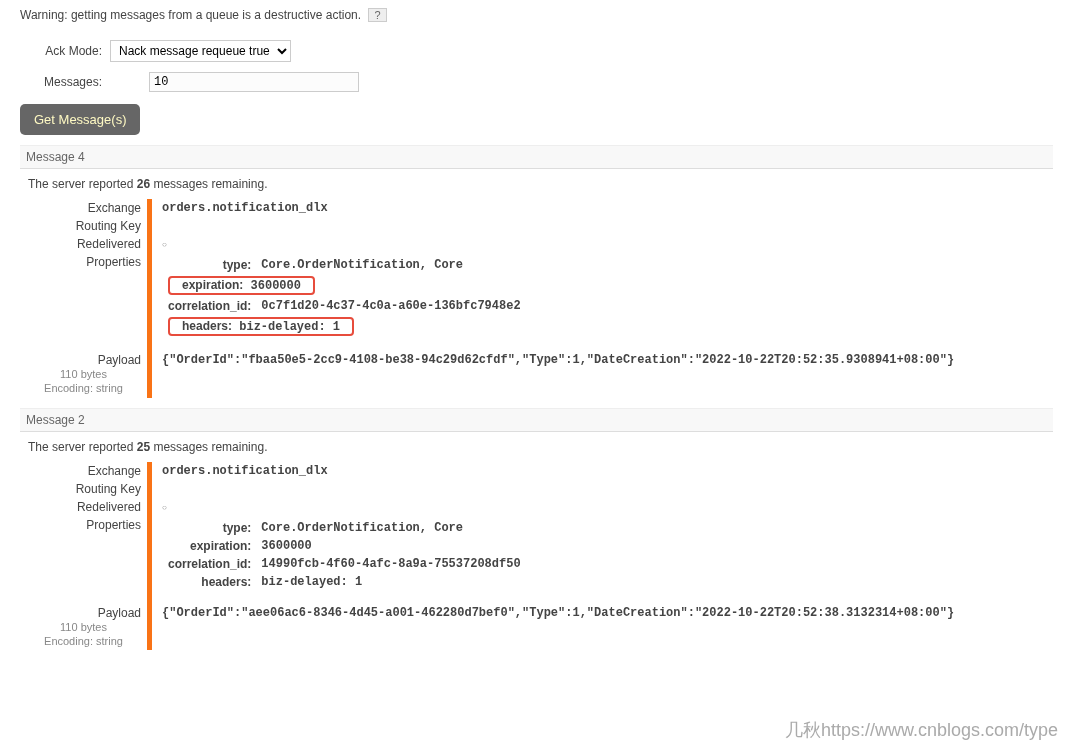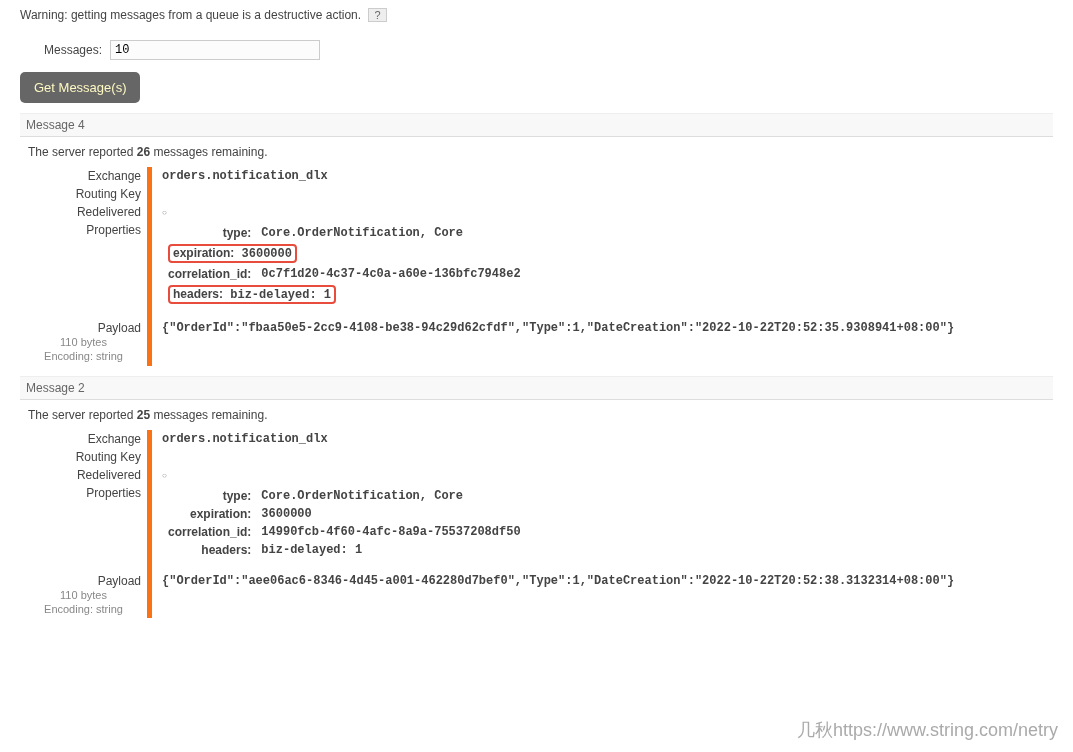--- a/index.html
+++ b/index.html
@@ -42,20 +42,21 @@
     border: 1px solid #ccc;
     background: #fff;
   }
   input[type="text"] {
     font-family: "Courier New", monospace;
     font-size: 12px;
     padding: 2px 4px;
     border: 1px solid #ccc;
     width: 200px;
     background: #fcfcfc;
+    margin-left: 39px;
   }
   .get-btn {
     background: #666;
     color: #fef9c3;
     border: none;
     border-radius: 5px;
     padding: 8px 14px;
     font-size: 13px;
     cursor: pointer;
     margin-top: 6px;
@@ -104,21 +105,21 @@
     font-size: 12px;
   }
   .props-table td.plabel {
     text-align: right;
     font-family: Verdana, Arial, sans-serif;
   }
   .redbox {
     border: 2px solid #e74c3c;
     border-radius: 4px;
     display: inline-block;
-    padding: 0 3px;
+    padding: 0 12px;
   }
   .circle {
     font-size: 8px;
     color: #888;
   }
   .watermark {
     position: fixed;
     bottom: 10px;
     right: 15px;
     color: #aaa;
@@ -132,20 +133,28 @@
 
 <div class="container">
 
   <div class="warning">
     <span>Warning: getting messages from a queue is a destructive action.</span>
     <span class="help-btn">?</span>
   </div>
 
   <table class="form-table">
     <tbody>
+        <tr>
+      <td class="label">Ack Mode:</td>
+      <td>
+        <select>
+          <option>Nack message requeue true</option>
+        </select>
+      </td>
+    </tr>
     <tr>
       <td class="label">Messages:</td>
       <td>
         <input type="text" value="10" style="">
       </td>
     </tr>
   </tbody>
     </table>
 
   <button class="get-btn">Get Message(s)</button>
@@ -248,13 +257,13 @@
         <div class="sub">Encoding: string</div>
       </td>
       <td class="mval" style="padding-top:12px">{"OrderId":"aee06ac6-8346-4d45-a001-462280d7bef0","Type":1,"DateCreation":"2022-10-22T20:52:38.3132314+08:00"}</td>
     </tr>
   </tbody>
       </table>
     </div>
 
 </div>
 
-<div class="watermark">几秋https://www.string.com/netry</div>
+<div class="watermark">几秋https://www.cnblogs.com/type</div>
 
 </body></html>

